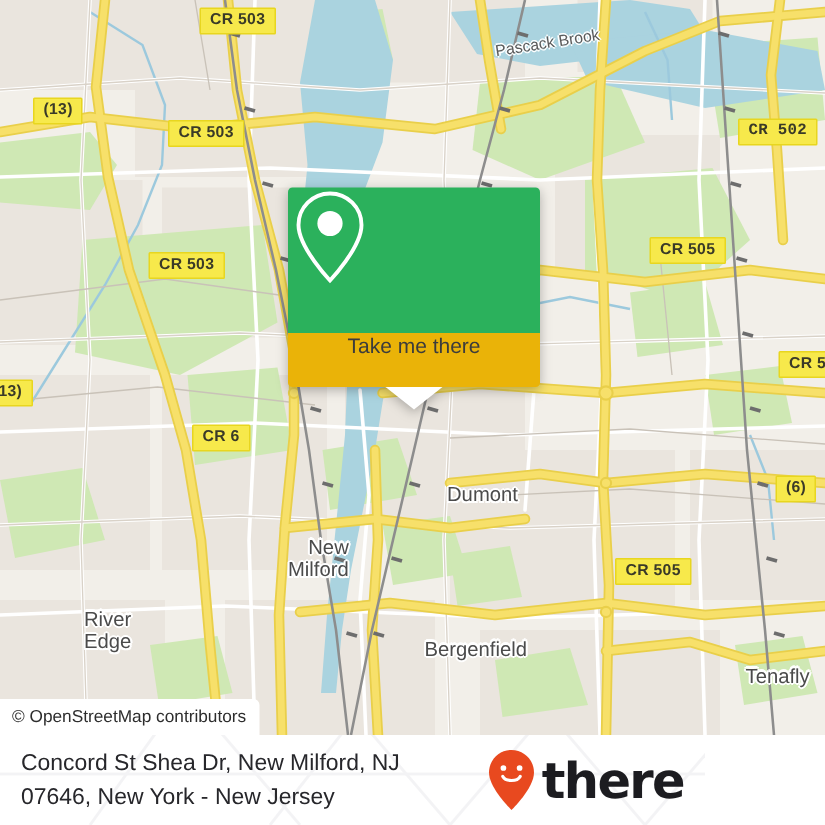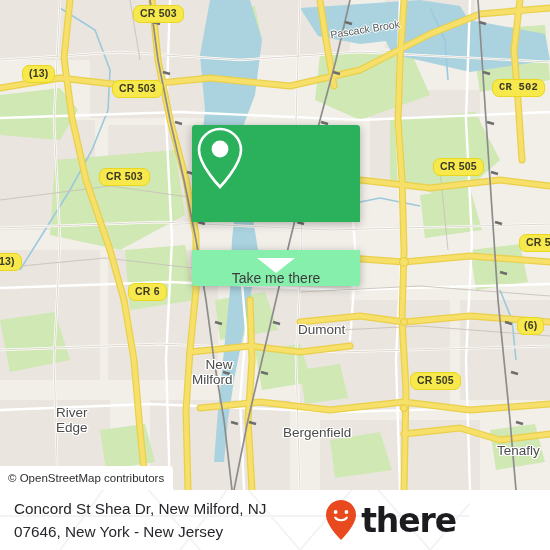--- a/index.html
+++ b/index.html
@@ -11,21 +11,21 @@
   #app{position:relative;width:550px;height:550px;overflow:hidden;background:#fff;}
 
   
   #map{position:absolute;left:0;top:0;width:550px;height:490px;overflow:hidden;background:#f2efe9;}
   #map svg{position:absolute;left:0;top:0;display:block;}
 
   .shield{
     position:absolute;
     background:#f7e94b;
     border:1.5px solid #e8d61f;
-    border-radius:7px;
+    border-radius:1px;
     color:#3a3a28;
     font-size:10.5px;
     font-weight:bold;
     letter-spacing:.2px;
     padding:1px 6px 2px 6px;
     white-space:nowrap;
     box-sizing:border-box;
     line-height:13px;
     font-family:"Liberation Sans",sans-serif;
   }
@@ -54,23 +54,23 @@
   #popup{
     position:absolute;left:192px;top:125px;width:168px;
     filter:drop-shadow(0 2px 4px rgba(0,0,0,.28));
     z-index:40;
   }
   #popup-head{
     background:#2bb15c;height:97px;border-radius:3px 3px 0 0;
     display:flex;align-items:center;justify-content:center;
   }
   #popup-foot{
-    background:#86efac;height:36px;border-radius:0 0 3px 3px;
-    display:flex;align-items:flex-end;justify-content:center;
-    color:#3c3c3c;font-size:14px;font-family:"Liberation Sans",sans-serif;margin-top:28px;
+    background:#eab308;height:36px;border-radius:0 0 3px 3px;
+    display:flex;align-items:flex-start;justify-content:center;
+    color:#3c3c3c;font-size:14px;font-family:"Liberation Sans",sans-serif;
   }
   #popup-tail{
     position:absolute;left:50%;transform:translateX(-50%);top:133px;
     width:0;height:0;border-left:19px solid transparent;border-right:19px solid transparent;
     border-top:15px solid #ffffff;
   }
 
   
   #attribution{
     position:absolute;left:0;top:466px;height:24px;

